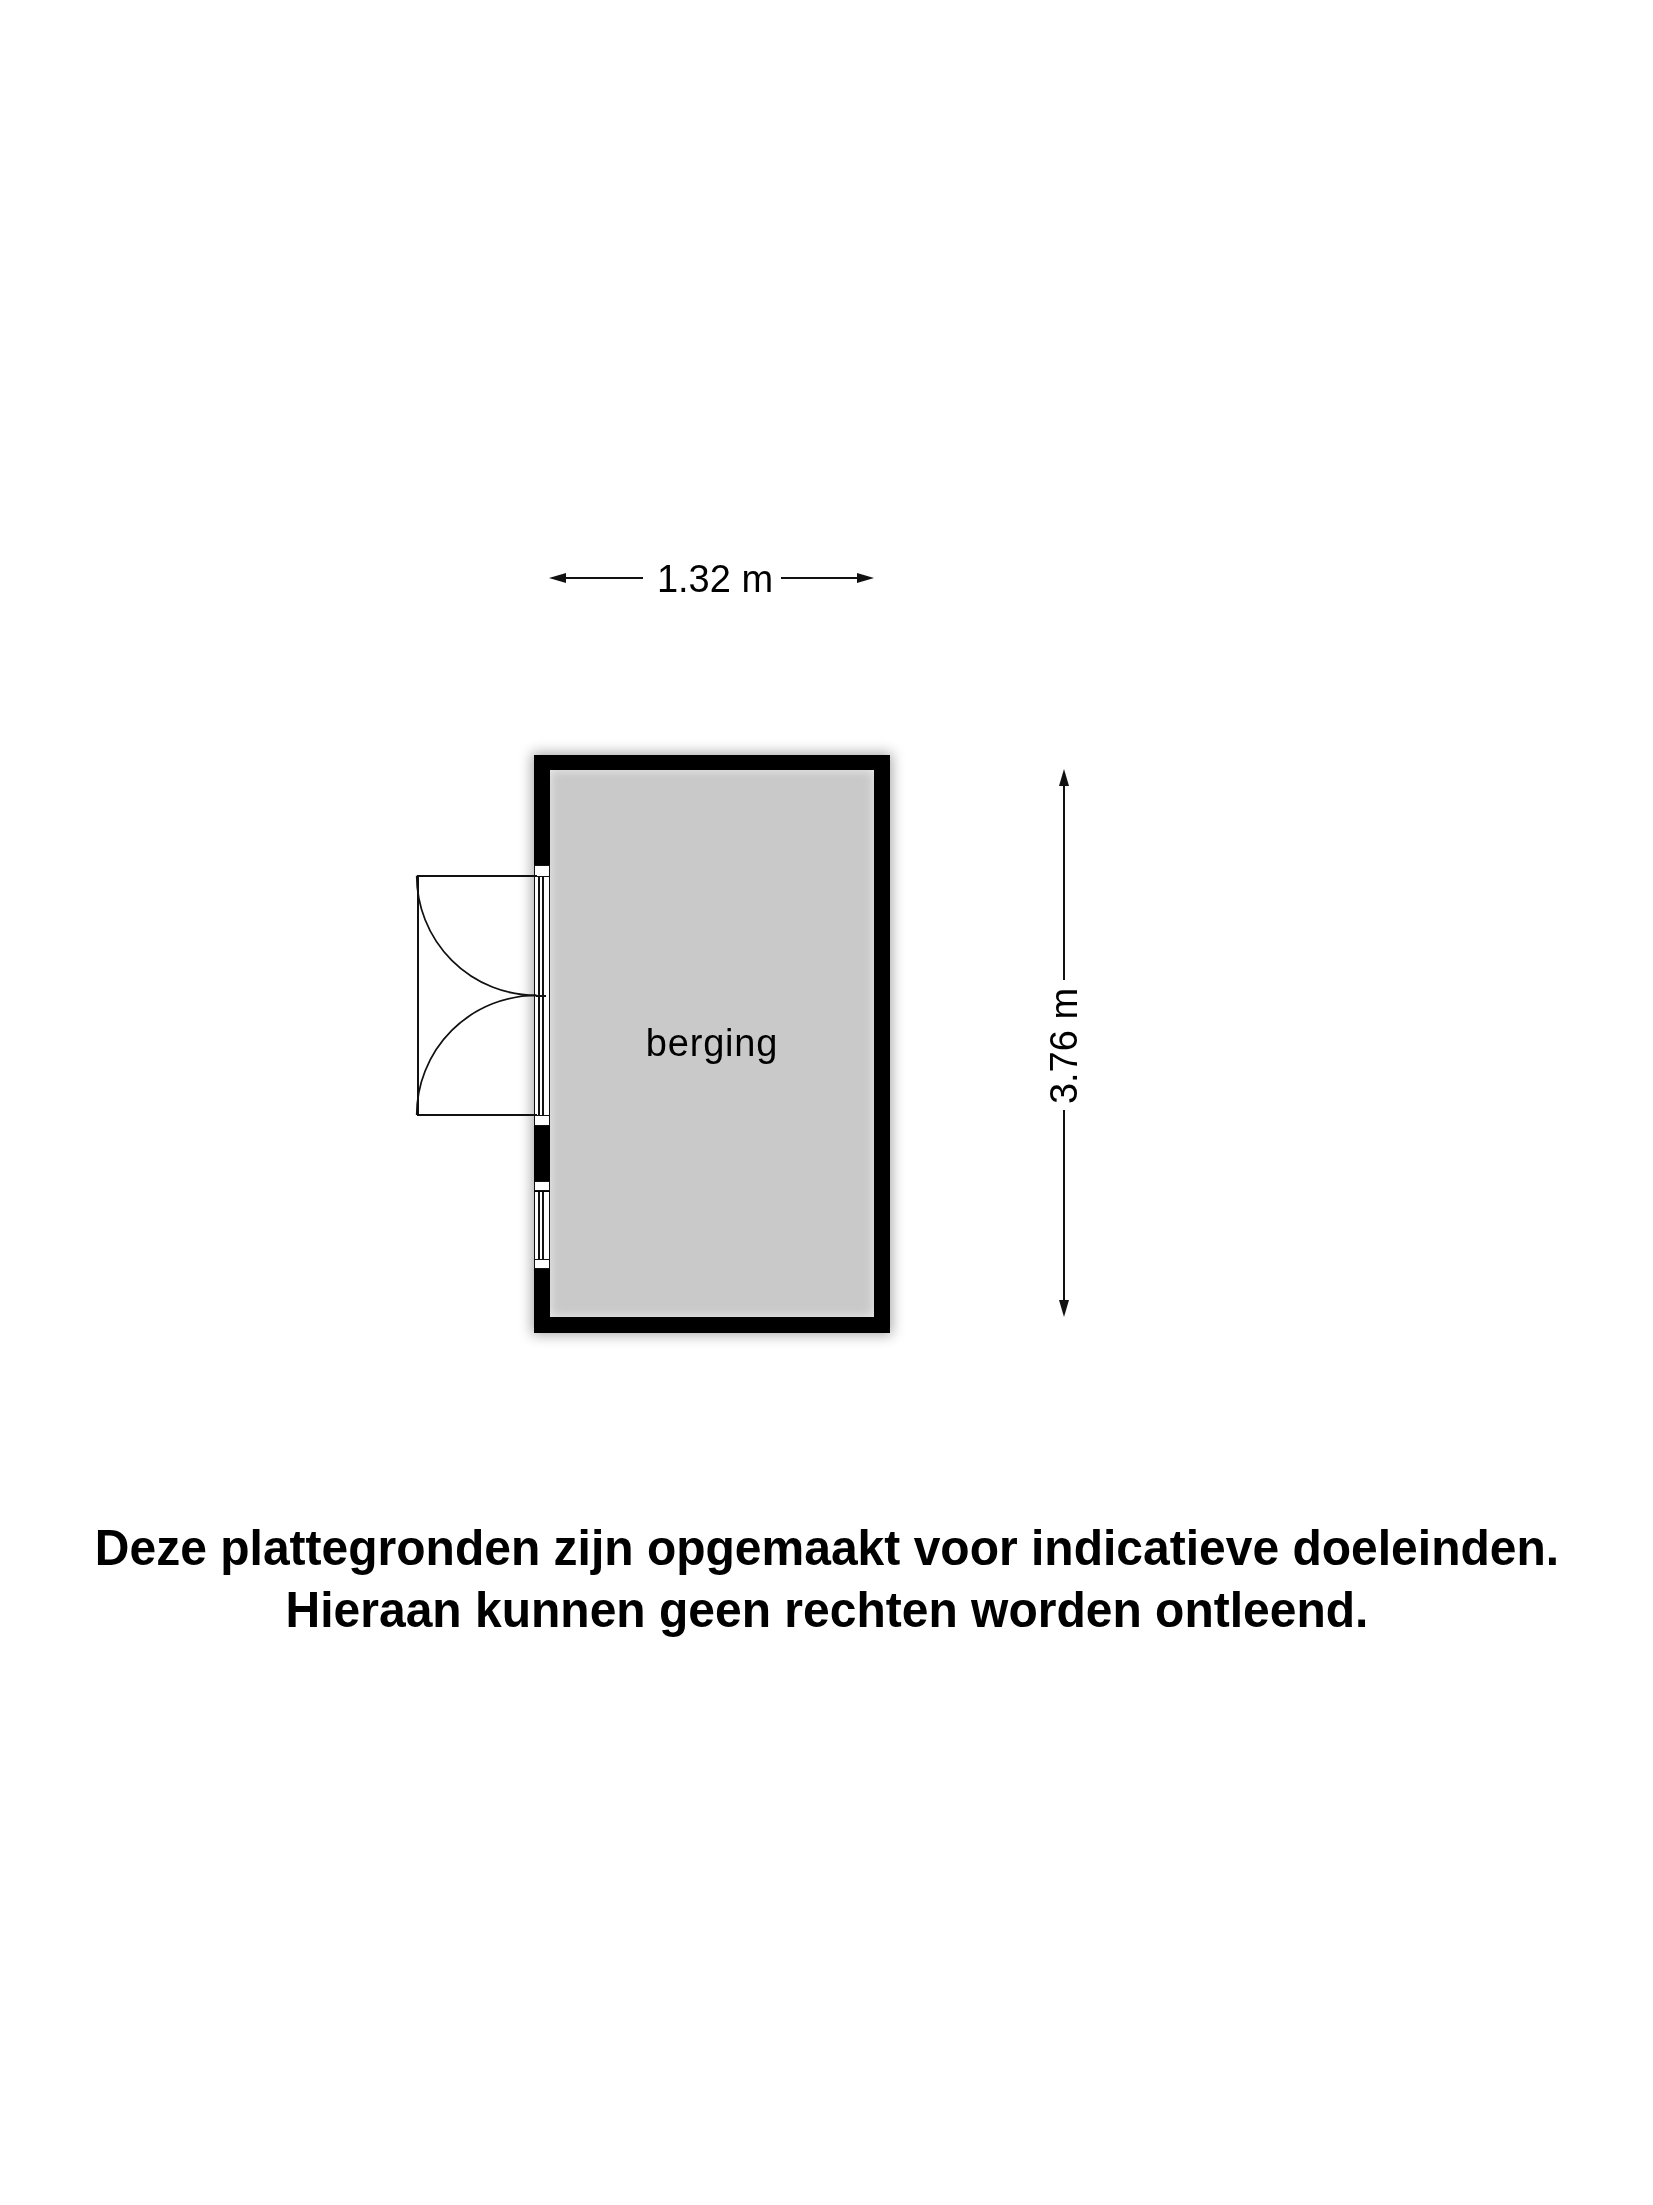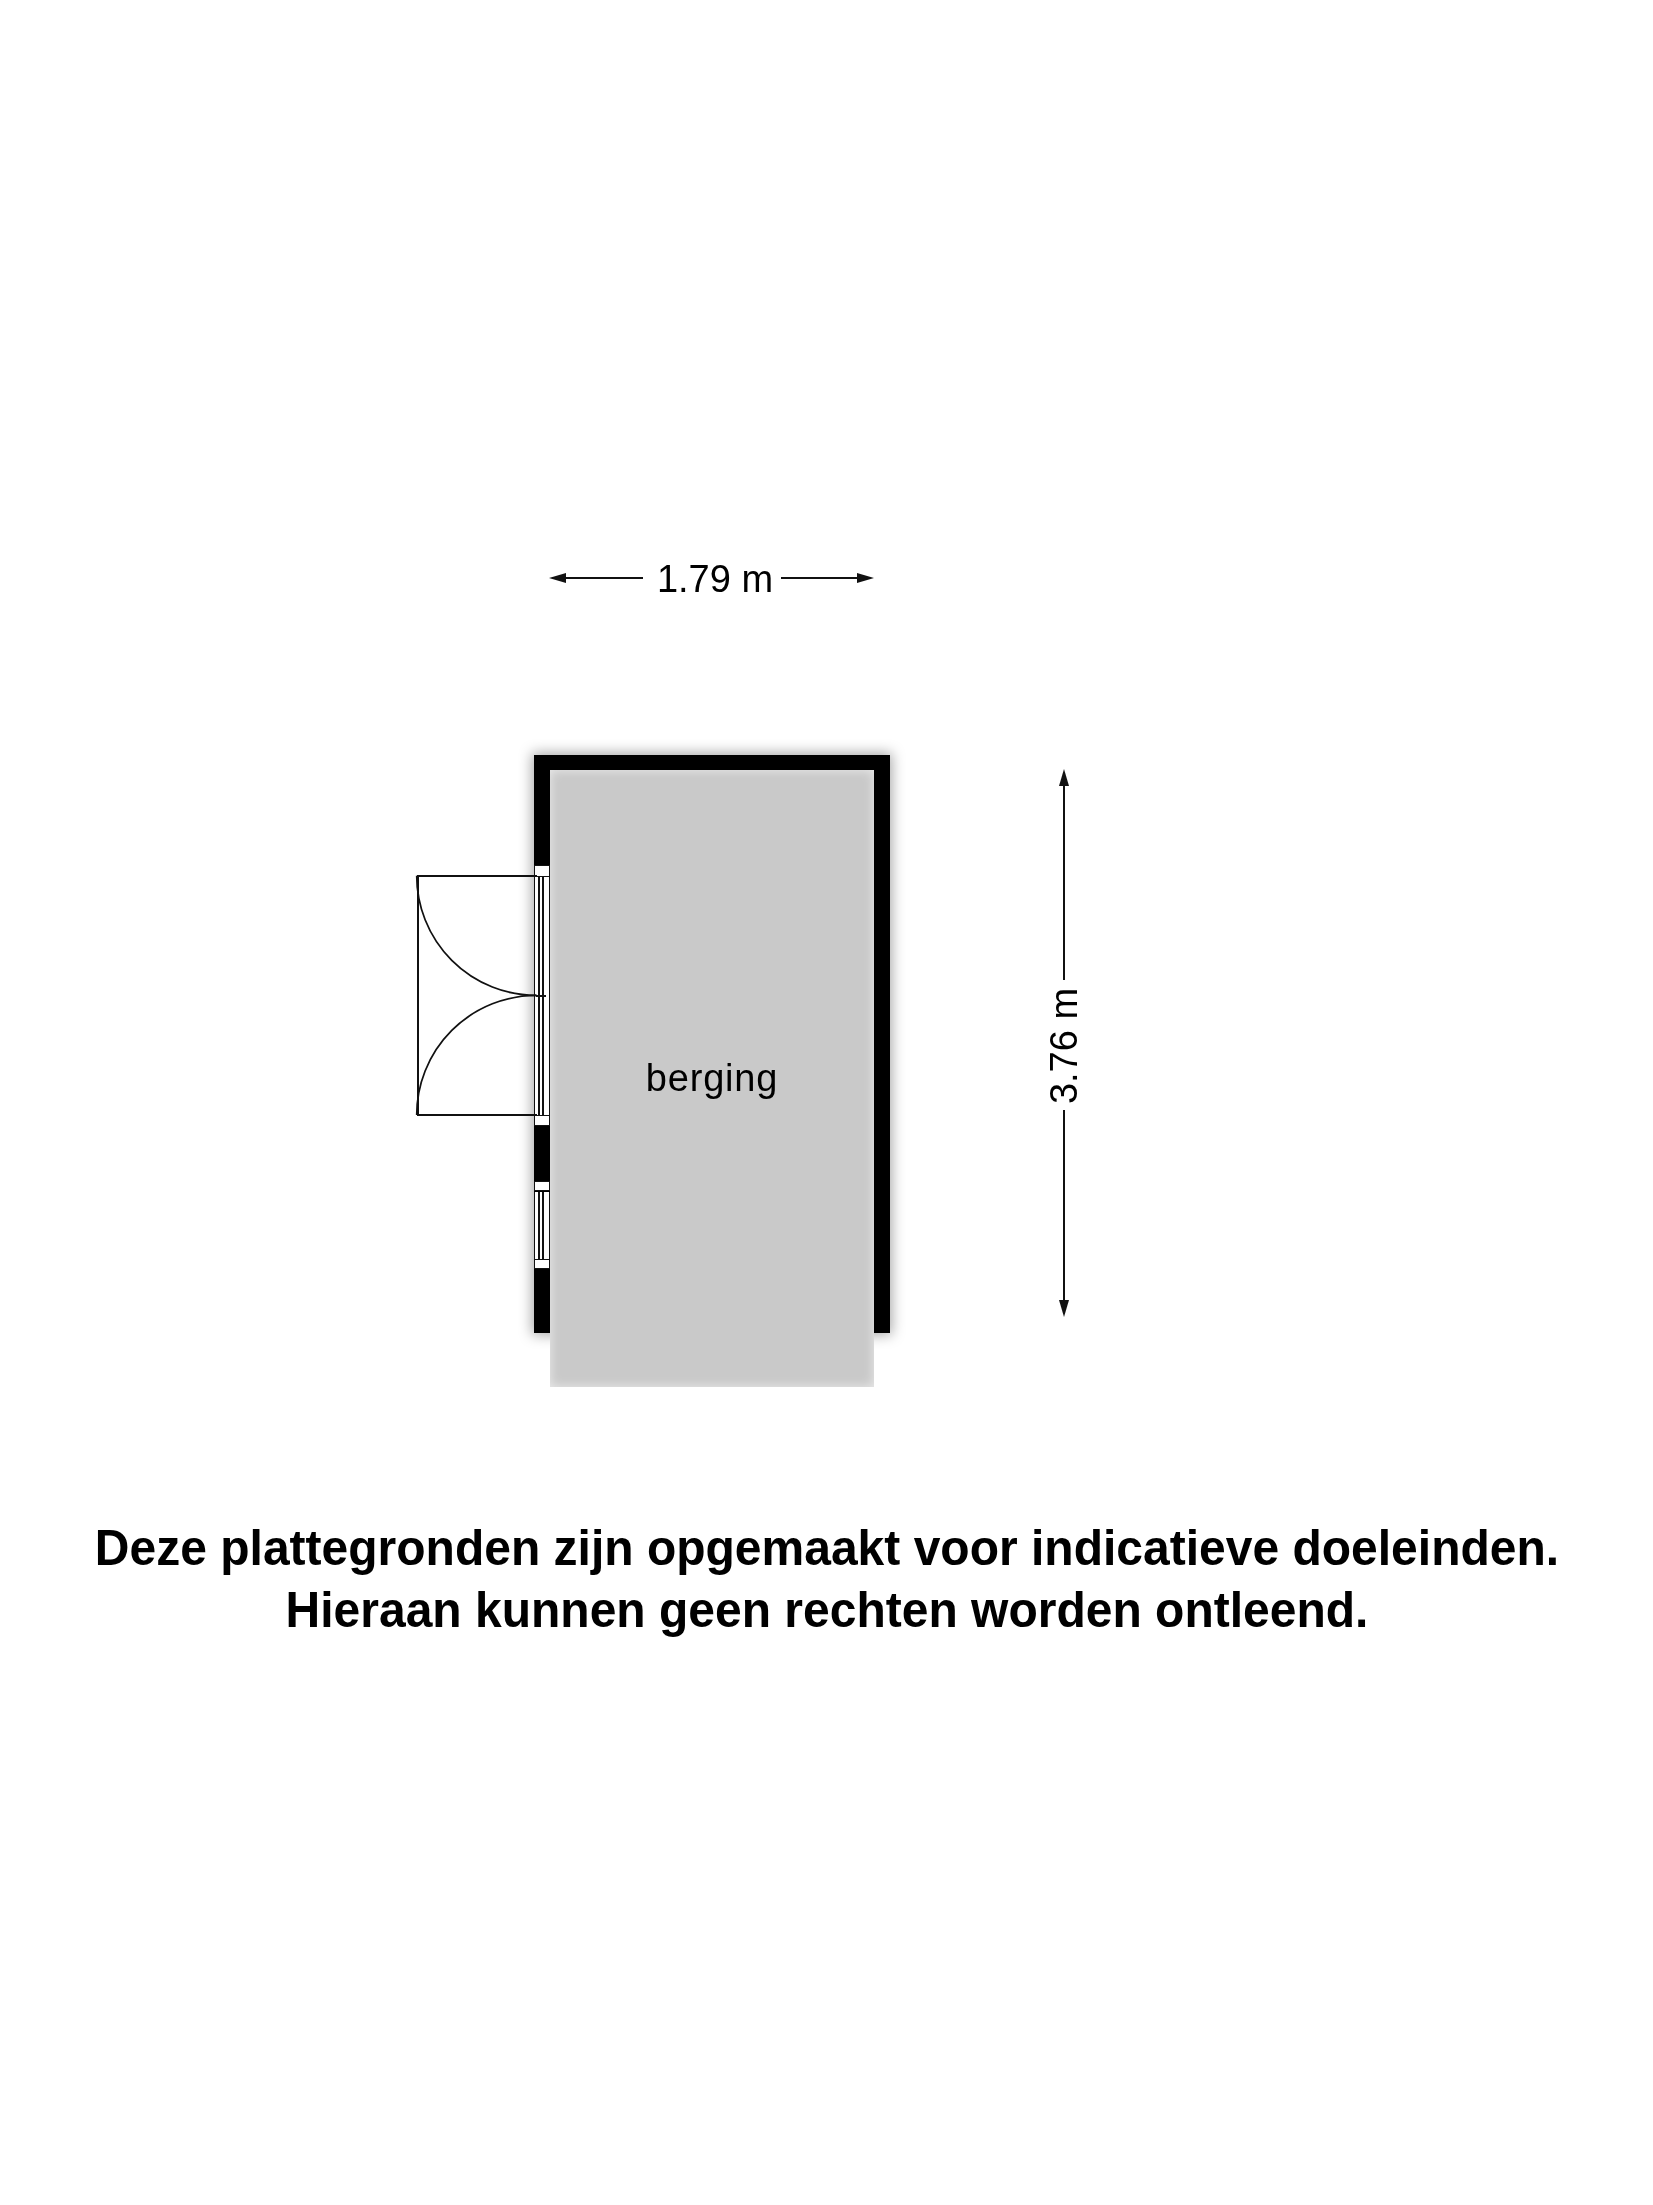--- a/index.html
+++ b/index.html
@@ -32,21 +32,21 @@
   #dim-v-line-top   {left:1063px;top:786px;width:2.4px;height:194px;}
   #dim-v-line-bottom{left:1063px;top:1110px;width:2.4px;height:191px;}
   #dim-v-label{left:946px;top:1024px;width:236px;height:44px;transform:rotate(-90deg);}
   
   .room-outer{
     position:absolute;left:534px;top:755px;width:356px;height:578px;
     background:var(--wall,#000);
     box-shadow:0 0 12.6px 2.4px rgba(0,0,0,0.35);
   }
   .room-floor{
-    position:absolute;left:550px;top:770px;width:324px;height:617px;
+    position:absolute;left:550px;top:770px;width:324px;height:547px;
     background:var(--floor,#c9c9c9);
     box-shadow:inset 0 0 11px rgba(255,255,255,0.65);
     display:flex;align-items:center;justify-content:center;
   }
   .room-label{font-size:38px;letter-spacing:0.8px;color:var(--text,#000);}
   
   .jamb{
     position:absolute;left:534px;width:15.8px;
     background:#fff;border:1.6px solid var(--line,#111);box-sizing:border-box;
   }
@@ -82,21 +82,21 @@
   }
 </style>
 </head>
 <body>
 
 <div class="page">
 
   <div>
     <div class="arrow left" id="dim-h-arrow-left"></div>
     <div class="dim-line" id="dim-h-line-left"></div>
-    <div class="dim-label" id="dim-h-label">1.79 m</div>
+    <div class="dim-label" id="dim-h-label">1.32 m</div>
     <div class="dim-line" id="dim-h-line-right"></div>
     <div class="arrow right" id="dim-h-arrow-right"></div>
   </div>
 
   <div class="room-outer"></div>
   <div class="room-floor">
     <span class="room-label">berging</span>
   </div>
 
   <div class="jamb" id="jamb-door-top"></div>

